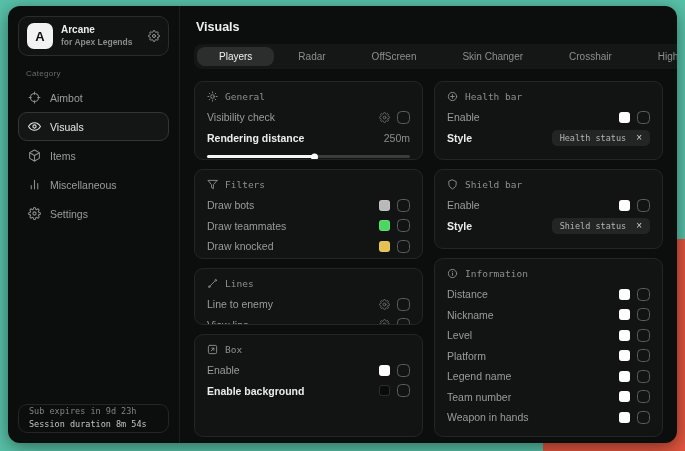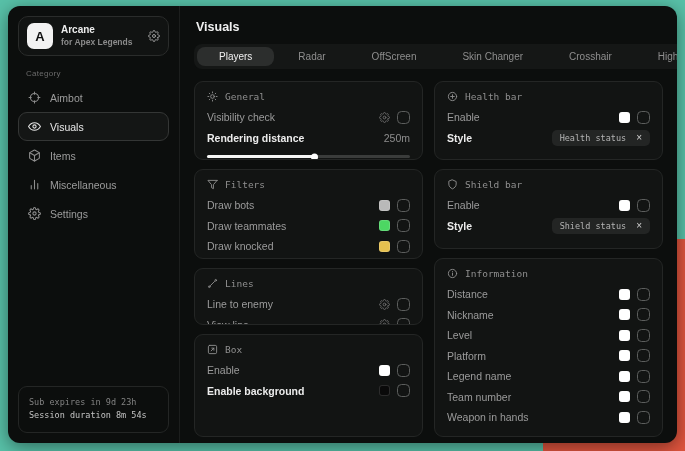--- a/index.html
+++ b/index.html
@@ -60,21 +60,21 @@
     color: #9c9c9c; font-size: 10.5px; cursor: pointer;
   }
   .nav-item .nico { display: flex; color: #8d8d8d; }
   .nav-item.selected {
     border-color: #343635; background: #141615; color: #e9e9e9;
   }
   .nav-item.selected .nico { color: #e0e0e0; }
   .side-spacer { flex: 1; }
   .footer-card {
     border: 1px solid #242625; border-radius: 9px;
-    padding: 9px 10px;
+    padding: 0 10px;
     font-family: "DejaVu Sans Mono", monospace;
     font-size: 8.5px; line-height: 1.6;
   }
   .footer-line1 { color: #828282; }
   .footer-line2 { color: #c4c4c4; }
 
   
   .main {
     flex: 1; min-width: 0;
     padding: 12px 14px 6px;

